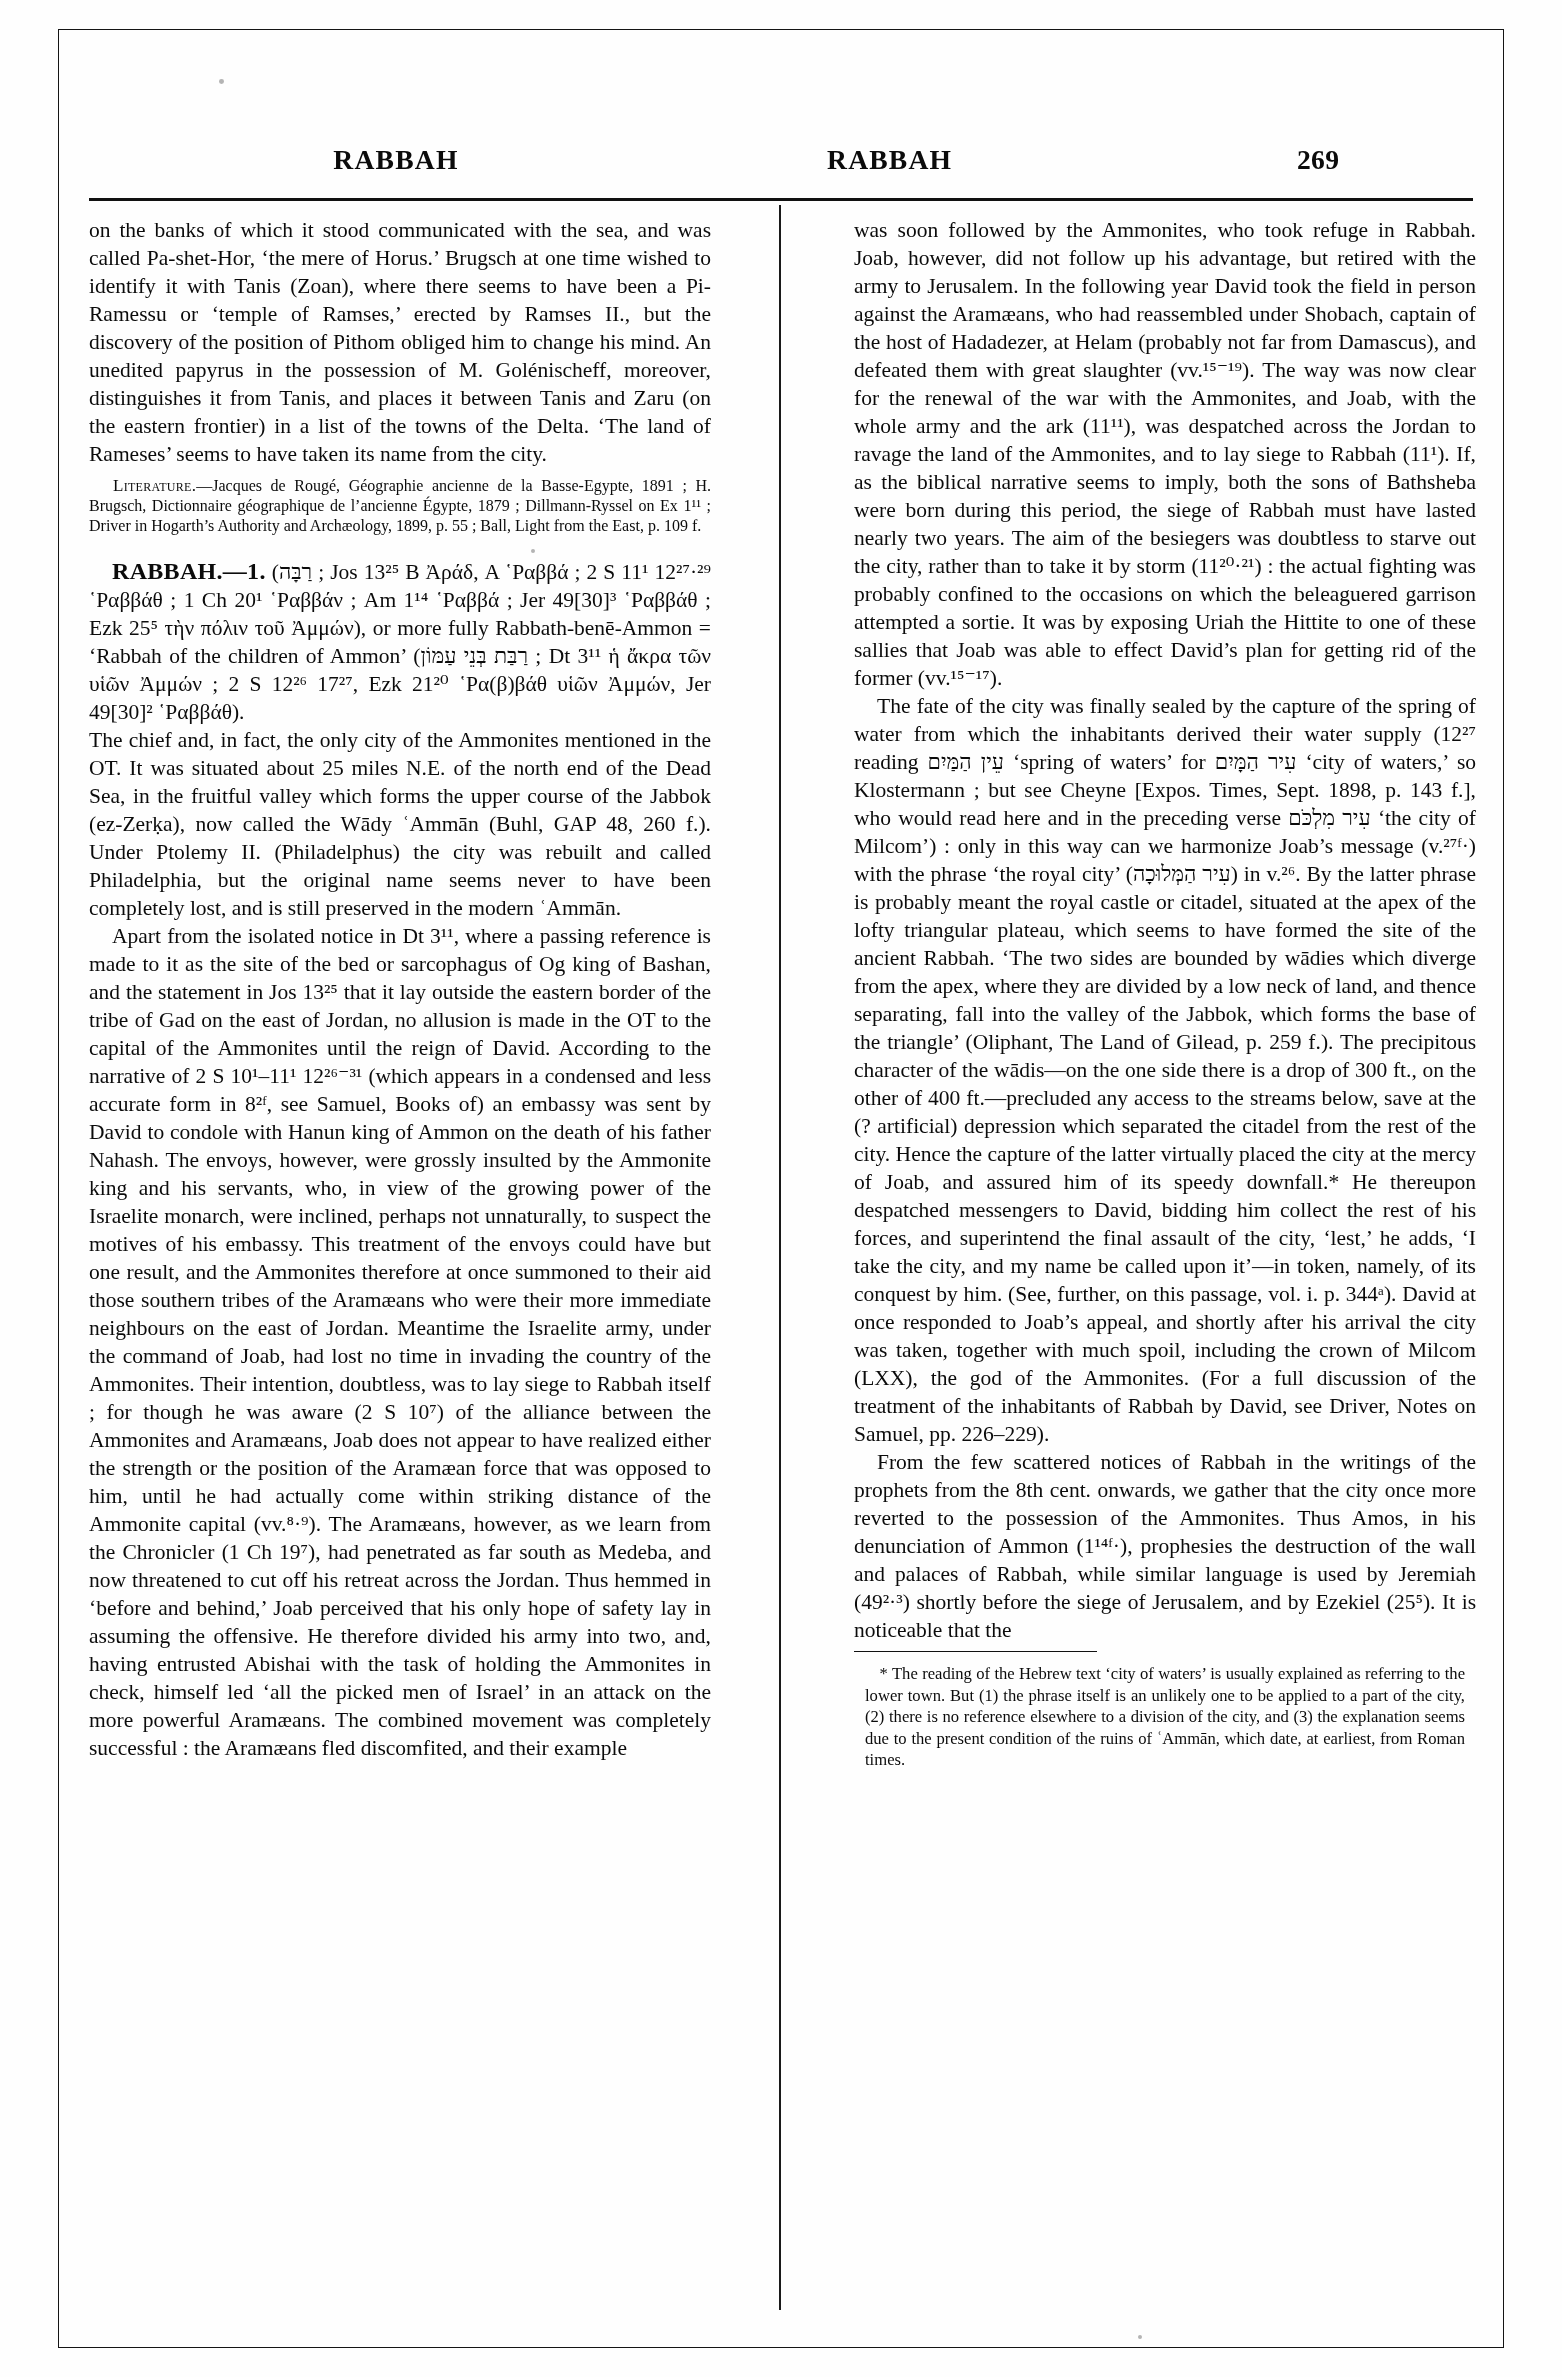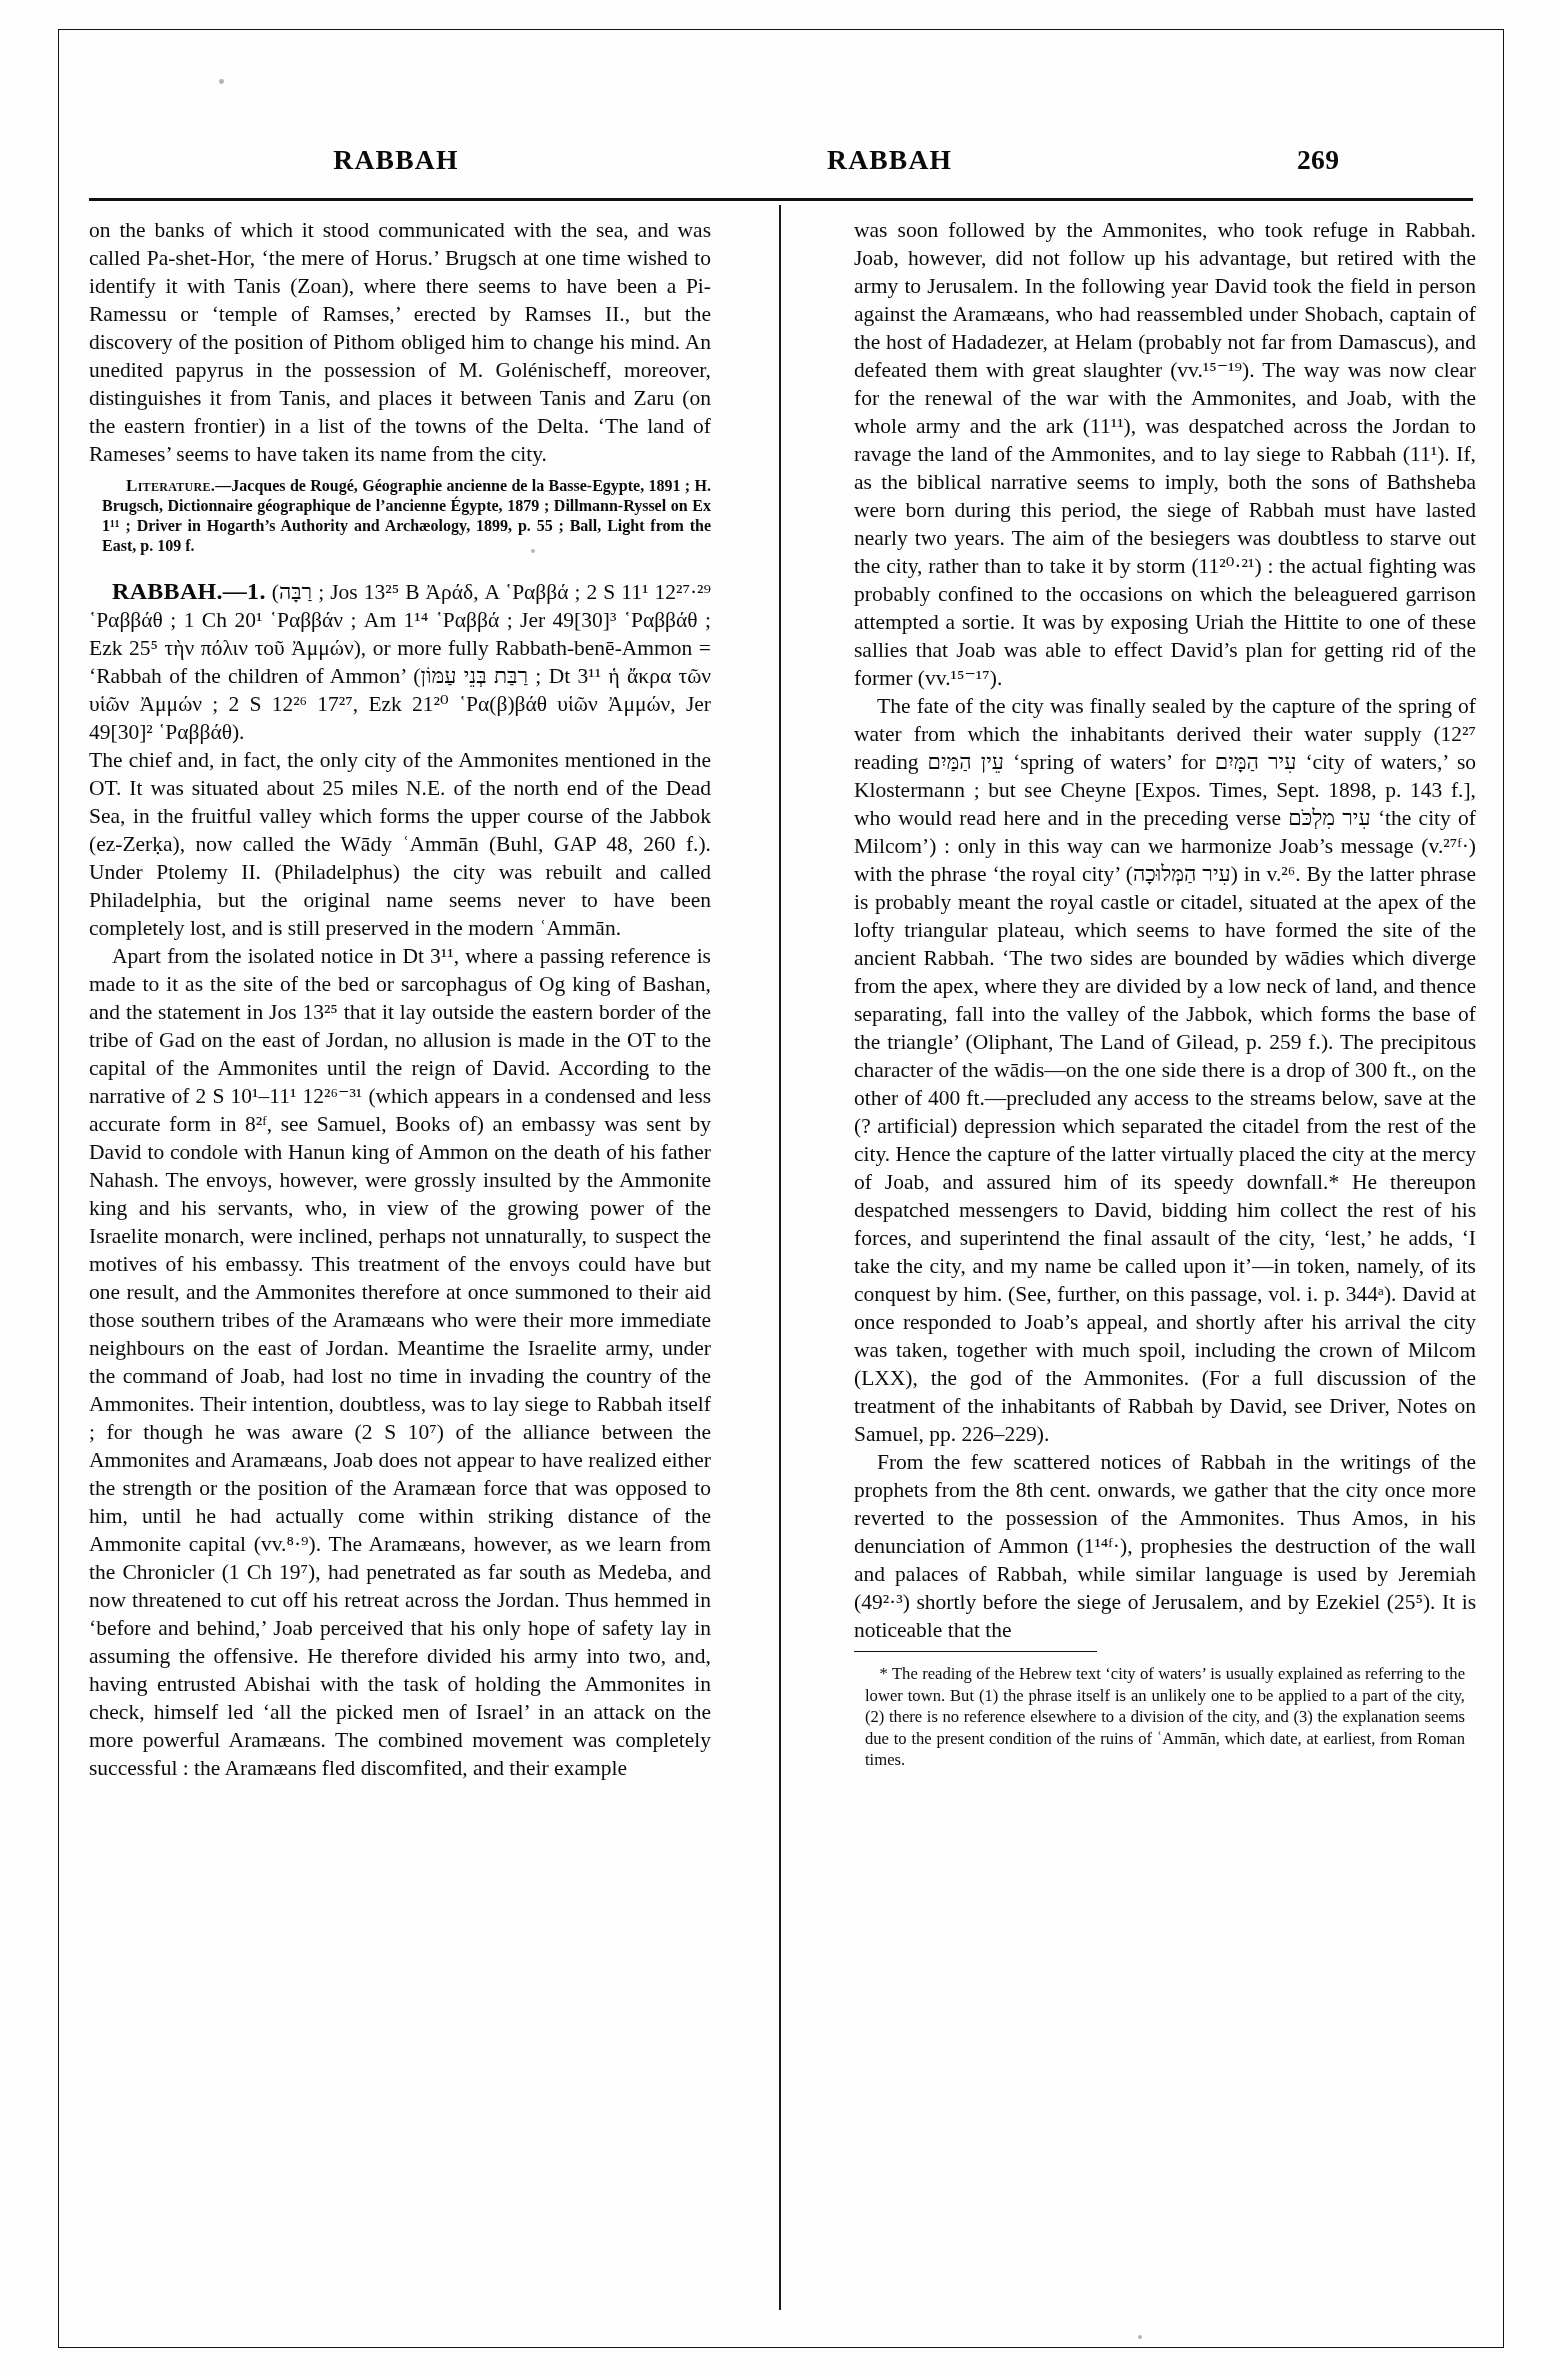--- a/index.html
+++ b/index.html
@@ -116,27 +116,26 @@
     line-height: 28px;
     text-align: justify;
     text-justify: inter-word;
     hyphens: none;
     font-family: "Liberation Serif", "DejaVu Serif", serif;
   }
   p.body.indent { text-indent: 23px; }
   p.body.noindent { text-indent: 0; }
 
   .lit {
-    margin: 8px 0 0 13px;
+    margin: 8px 0 0 0;
     font-size: 16px;
     line-height: 20px;
     text-align: justify;
     text-indent: 24px;
     font-family: "Liberation Serif", "DejaVu Serif", serif;
-    font-weight: bold;
   }
   .lit .sc {
     font-variant: small-caps;
     font-size: 17px;
     letter-spacing: 0.3px;
   }
 
   .byline {
     margin: -21px 0 0 0;
     text-align: right;

